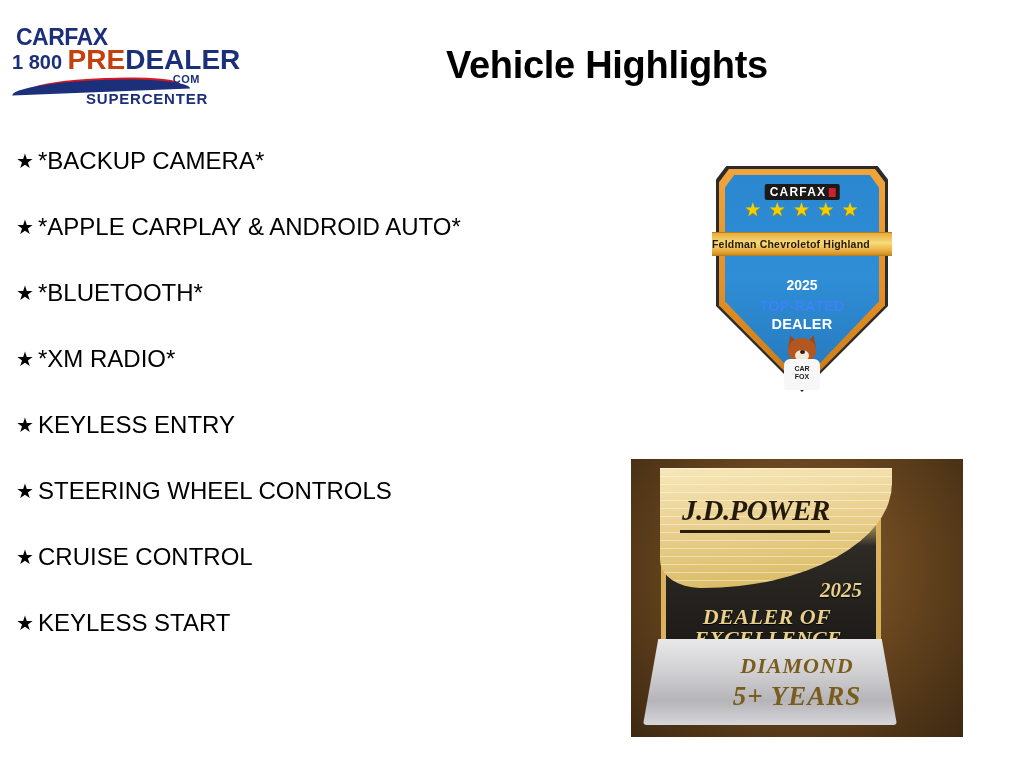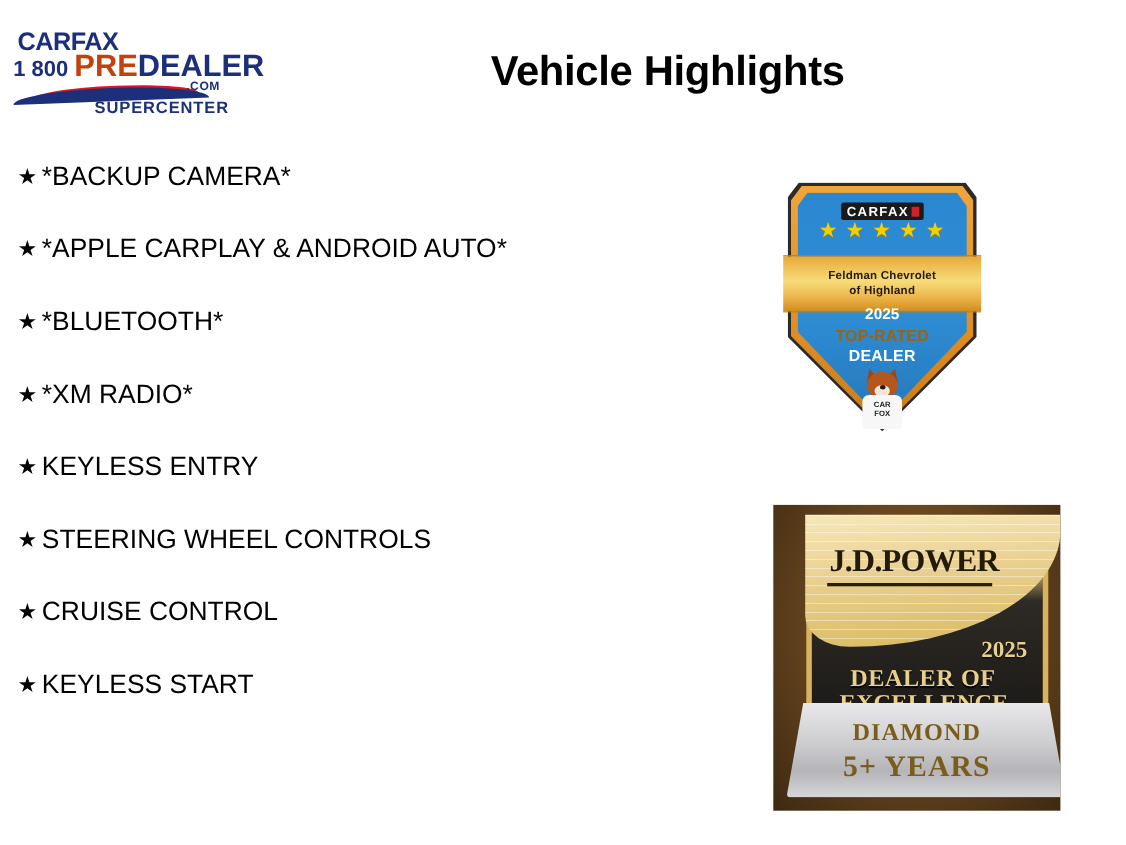--- a/index.html
+++ b/index.html
@@ -207,29 +207,27 @@
     font-size: 19px;
     letter-spacing: 1px;
     line-height: 1;
     text-shadow: 0 1px 0 #b08800;
   }
   .cf-banner {
     position: absolute;
     left: -4px;
     right: -4px;
     top: 66px;
-    height: 52px;
+    height: 24px;
     background: linear-gradient(180deg,#e7a93b 0%, #f7dc7a 45%, #edb44a 75%, #cf8d21 100%);
     border-top: 1px solid #b8801c;
     border-bottom: 1px solid #b8801c;
     box-sizing: border-box;
     display: flex;
-    flex-direction: column;
     align-items: center;
-    justify-content: center;
   }
   .cf-banner-l1, .cf-banner-l2 {
     color: #241a08;
     font-family: "Liberation Sans", sans-serif;
     font-weight: bold;
     font-size: 10.5px;
     line-height: 13px;
     letter-spacing: 0.2px;
   }
   .cf-year {
@@ -240,21 +238,21 @@
     color: #ffffff;
     font-weight: bold;
     font-size: 14px;
     line-height: 1;
   }
   .cf-top {
     position: absolute;
     left: 0; right: 0;
     top: 132px;
     text-align: center;
-    color: #a16207;
+    color: #3b82f6;
     font-weight: bold;
     font-size: 14.5px;
     line-height: 17px;
     letter-spacing: 0.2px;
   }
   .cf-dealer {
     position: absolute;
     left: 0; right: 0;
     top: 150px;
     text-align: center;
@@ -318,26 +316,27 @@
     font-size: 7px;
     font-weight: bold;
     color: #1a1a1a;
     line-height: 8px;
     font-family: "Liberation Sans", sans-serif;
   }
 
   
   .jdpower {
     position: absolute;
-    left: 703px;
+    left: 631px;
     top: 459px;
-    width: 261px;
+    width: 332px;
     height: 278px;
     background: radial-gradient(ellipse at 50% 40%, #8a6334 0%, #6a471f 45%, #3d2912 100%);
     overflow: hidden;
+    font-style: italic;
   }
   .jd-plaque {
     position: absolute;
     left: 30px;
     top: 10px;
     width: 220px;
     height: 190px;
     border: 5px solid #d8b košice;
     border: 5px solid #d9b25f;
     border-radius: 8px 8px 0 0;

